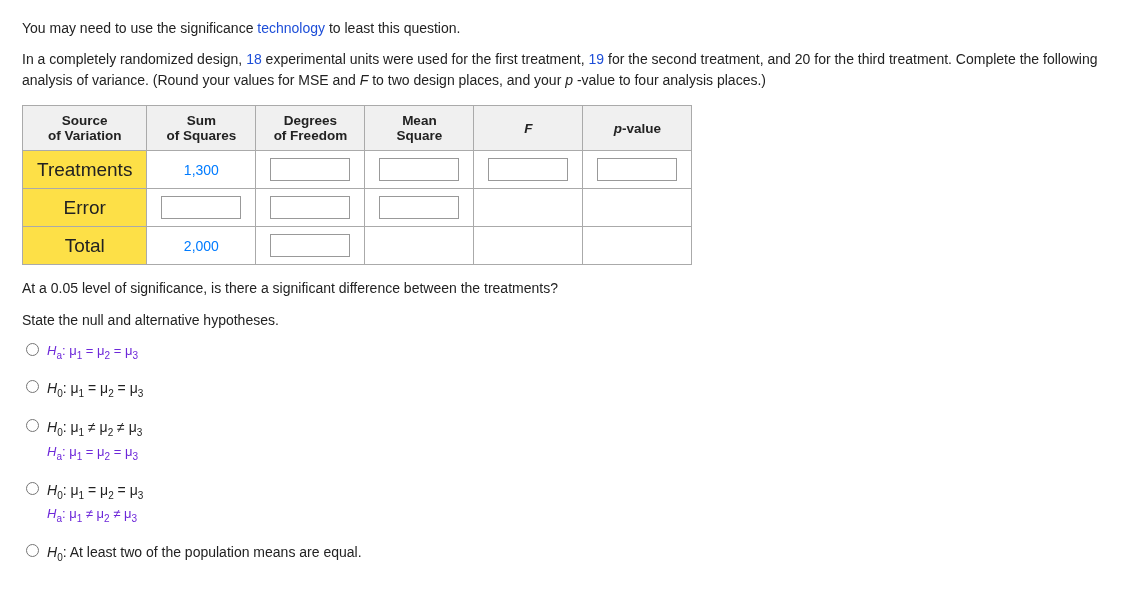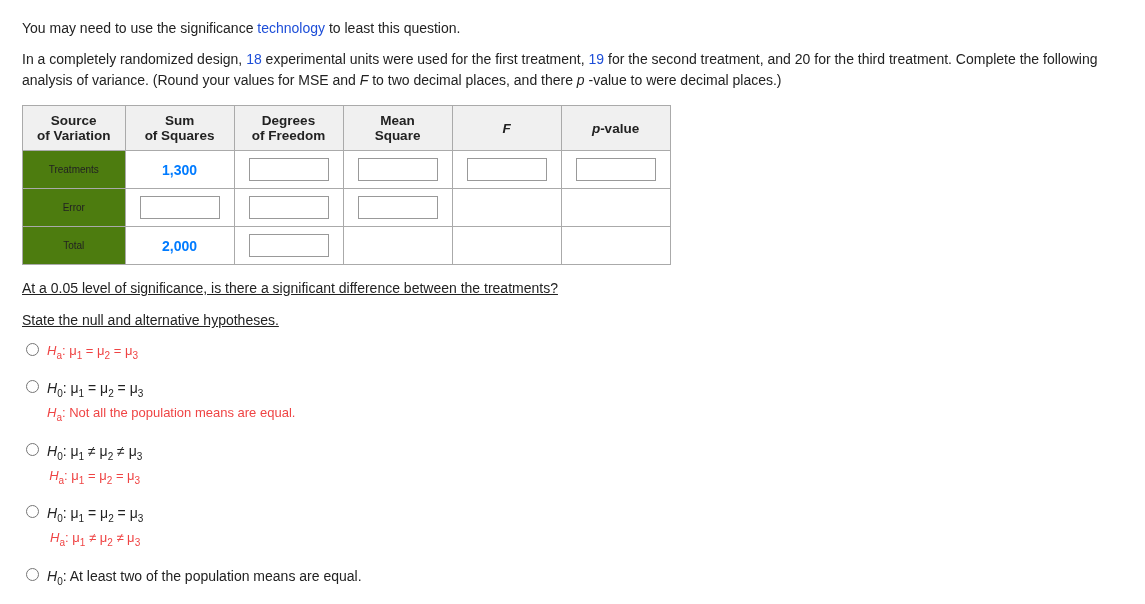--- a/index.html
+++ b/index.html
@@ -29,38 +29,37 @@
       text-align: center;
       vertical-align: middle;
     }
     .anova-table th {
       font-weight: bold;
       background: #f0f0f0;
       font-size: 13.5px;
     }
     .anova-table td.row-label {
       text-align: center;
-      background: #4d7c0f;
-      font-size: 10px;
+      background: #fde047;
+      font-size: 19px;
     }
     .anova-table input[type="text"] {
       width: 80px;
       border: 1px solid #999;
       padding: 3px 4px;
       font-size: 13px;
       text-align: center;
       background: #fff;
     }
-    .val-blue { color: #007bff; font-weight: bold; }
+    .val-blue { color: #007bff; font-weight: normal; }
 
     
     .section-text {
       margin: 10px 0 6px 0;
       line-height: 1.6;
-      text-decoration: underline;
     }
     .hypotheses-list {
       list-style: none;
       padding: 0;
       margin: 8px 0 0 4px;
     }
     .hyp-item {
       display: flex;
       align-items: flex-start;
       margin-bottom: 14px;
@@ -72,22 +71,21 @@
     }
     .hyp-content {
       line-height: 1.7;
     }
     .hyp-line {
       display: block;
       font-size: 14px;
     }
     .hyp-sub {
       font-size: 13px;
-      color: #ef4444;
-      text-align: center;
+      color: #6d28d9;
     }
     
     sub { font-size: 10px; }
     .math { font-style: italic; }
   </style>
 </head>
 <body>
 
 <p class="intro-paragraph">
   <span>You may need to use the significance </span>
@@ -95,23 +93,23 @@
   <span> to least this question.</span>
 </p>
 
 <p class="intro-paragraph">
   <span>In a completely randomized design, </span>
   <span class="highlight-blue">18</span>
   <span> experimental units were used for the first treatment, </span>
   <span class="highlight-blue">19</span>
   <span> for the second treatment, and 20 for the third treatment. Complete the following analysis of variance. (Round your values for MSE and </span>
   <span class="math">F</span>
-  <span> to two decimal places, and there </span>
+  <span> to two design places, and your </span>
   <em>p</em>
-  <span>-value to were decimal places.)</span>
+  <span>-value to four analysis places.)</span>
 </p>
 
 <table class="anova-table">
   <thead>
     <tr>
       <th>Source<br>of Variation</th>
       <th>Sum<br>of Squares</th>
       <th>Degrees<br>of Freedom</th>
       <th>Mean<br>Square</th>
       <th><em>F</em></th>
@@ -167,23 +165,20 @@
       </span>
     </div>
   </li>
 
   <li class="hyp-item">
     <input type="radio" name="hyp" class="hyp-radio" style="">
     <div class="hyp-content">
       <span class="hyp-line">
         <em>H</em><sub>0</sub>: μ<sub>1</sub> = μ<sub>2</sub> = μ<sub>3</sub>
       </span>
-      <span class="hyp-line hyp-sub">
-        <em>H</em><sub>a</sub>: Not all the population means are equal.
-      </span>
     </div>
   </li>
 
   <li class="hyp-item">
     <input type="radio" name="hyp" class="hyp-radio" style="">
     <div class="hyp-content">
       <span class="hyp-line">
         <em>H</em><sub>0</sub>: μ<sub>1</sub> ≠ μ<sub>2</sub> ≠ μ<sub>3</sub>
       </span>
       <span class="hyp-line hyp-sub">

